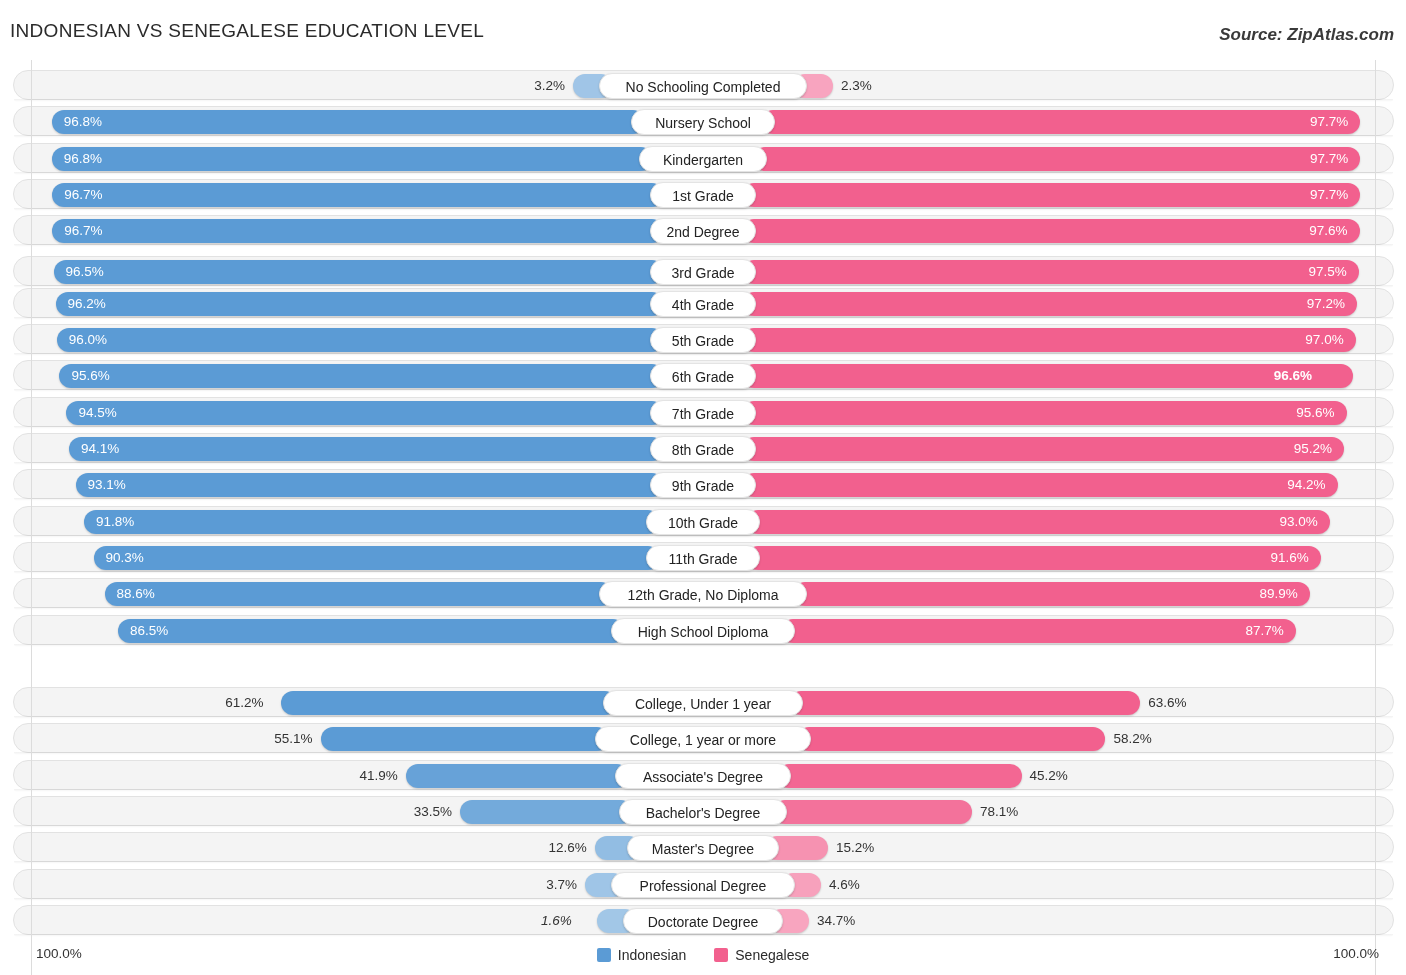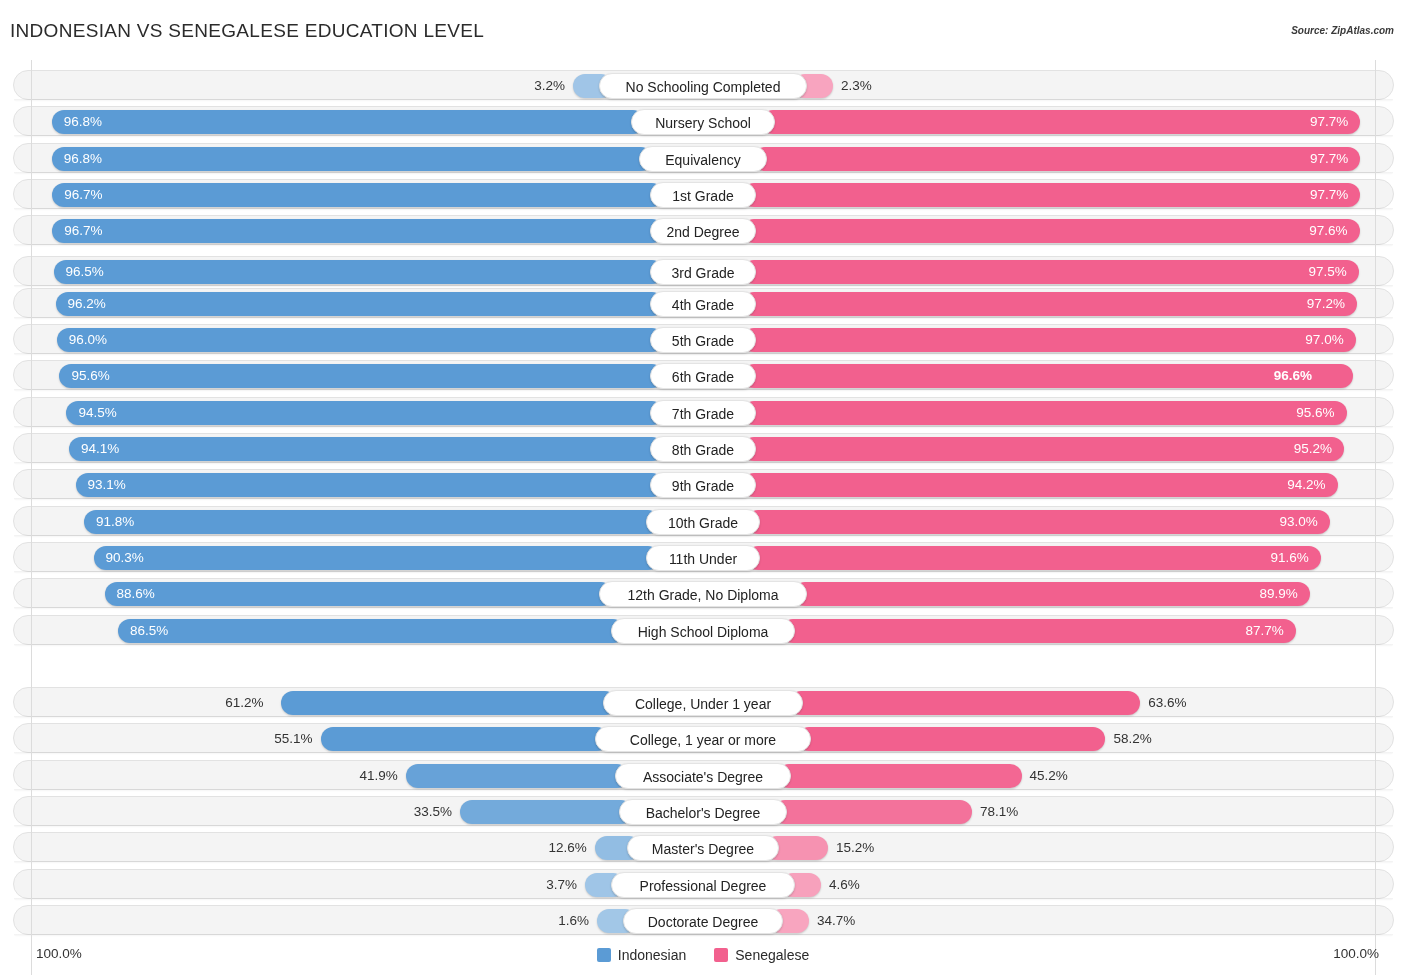--- a/index.html
+++ b/index.html
@@ -13,21 +13,21 @@
   #page{position:relative;width:1406px;height:975px;}
 
   
   .title{
     position:absolute;left:10px;top:20px;
     font-size:19px;letter-spacing:.3px;color:#2b2b2b;
     white-space:nowrap;
   }
   .source{
     position:absolute;right:12px;top:25px;
-    font-size:10px;font-style:italic;font-weight:bold;color:#3a3a3a;
+    font-size:17px;font-style:italic;font-weight:bold;color:#3a3a3a;
     white-space:nowrap;
   }
 
   
   .plot{
     position:absolute;left:0;top:66px;width:1406px;height:870px;
   }
   .gridline{
     position:absolute;top:0;bottom:8px;width:1px;background:#dcdcdc;
   }
@@ -115,21 +115,21 @@
         <div class="bar right" style="left: 747px; width: 599.165px; background: rgb(242, 96, 142);"></div>
         <div class="val inside" style="left: 1286.16px; width: 48px; text-align: right;">97.7%</div>
         <div class="catlabel" style="left: 617px; width: 144px;">Nursery School</div>
       </div>
       <div class="row" style="top: 76.6px;">
         <div class="shadowline"></div>
         <div class="bar left" style="left: 37.64px; width: 601.36px; background: rgb(91, 155, 213);"></div>
         <div class="val inside" style="left: 49.64px;">96.8%</div>
         <div class="bar right" style="left: 739px; width: 607.165px; background: rgb(242, 96, 142);"></div>
         <div class="val inside" style="left: 1286.16px; width: 48px; text-align: right;">97.7%</div>
-        <div class="catlabel" style="left: 625px; width: 128px;">Equivalency</div>
+        <div class="catlabel" style="left: 625px; width: 128px;">Kindergarten</div>
       </div>
       <div class="row" style="top: 112.9px;">
         <div class="shadowline"></div>
         <div class="bar left" style="left: 38.285px; width: 611.715px; background: rgb(91, 155, 213);"></div>
         <div class="val inside" style="left: 50.285px;">96.7%</div>
         <div class="bar right" style="left: 728px; width: 618.165px; background: rgb(242, 96, 142);"></div>
         <div class="val inside" style="left: 1286.16px; width: 48px; text-align: right;">97.7%</div>
         <div class="catlabel" style="left: 636px; width: 106px;">1st Grade</div>
       </div>
       <div class="row" style="top: 149.2px;">
@@ -203,21 +203,21 @@
         <div class="bar right" style="left: 732px; width: 583.85px; background: rgb(242, 96, 142);"></div>
         <div class="val inside" style="left: 1255.85px; width: 48px; text-align: right;">93.0%</div>
         <div class="catlabel" style="left: 632px; width: 114px;">10th Grade</div>
       </div>
       <div class="row" style="top: 475.9px;">
         <div class="shadowline"></div>
         <div class="bar left" style="left: 79.565px; width: 566.435px; background: rgb(91, 155, 213);"></div>
         <div class="val inside" style="left: 91.565px;">90.3%</div>
         <div class="bar right" style="left: 732px; width: 574.82px; background: rgb(242, 96, 142);"></div>
         <div class="val inside" style="left: 1246.82px; width: 48px; text-align: right;">91.6%</div>
-        <div class="catlabel" style="left: 632px; width: 114px;">11th Under</div>
+        <div class="catlabel" style="left: 632px; width: 114px;">11th Grade</div>
       </div>
       <div class="row" style="top: 512.2px;">
         <div class="shadowline"></div>
         <div class="bar left" style="left: 90.53px; width: 508.47px; background: rgb(91, 155, 213);"></div>
         <div class="val inside" style="left: 102.53px;">88.6%</div>
         <div class="bar right" style="left: 779px; width: 516.855px; background: rgb(242, 96, 142);"></div>
         <div class="val inside" style="left: 1235.86px; width: 48px; text-align: right;">89.9%</div>
         <div class="catlabel" style="left: 585px; width: 208px;">12th Grade, No Diploma</div>
       </div>
       <div class="row" style="top: 548.5px;">
@@ -272,21 +272,21 @@
         <div class="shadowline"></div>
         <div class="bar left" style="left: 571px; width: 40px; background: rgb(159, 197, 231);"></div>
         <div class="val outside" style="left: 515px; width: 48px; text-align: right;">3.7%</div>
         <div class="bar right" style="left: 767px; width: 40px; background: rgb(247, 161, 188);"></div>
         <div class="val outside" style="left: 815px;">4.6%</div>
         <div class="catlabel" style="left: 597px; width: 184px;">Professional Degree</div>
       </div>
       <div class="row" style="top: 838.9px;">
         <div class="shadowline"></div>
         <div class="bar left" style="left: 583px; width: 40px; background: rgb(162, 199, 231);"></div>
-        <div class="val outside" style="left: 527px; width: 48px; text-align: right;">1.6%</div>
+        <div class="val outside" style="left: 527px; width: 48px; text-align: left; font-style: italic;">1.6%</div>
         <div class="bar right" style="left: 755px; width: 40px; background: rgb(248, 165, 191);"></div>
         <div class="val outside" style="left: 803px;">34.7%</div>
         <div class="catlabel" style="left: 609px; width: 160px;">Doctorate Degree</div>
       </div>
       <div class="gridline" style="left: 31px; height: 915.2px; top: -6px;"></div>
       <div class="gridline" style="left: 1375px; height: 915.2px; top: -6px;"></div>
     </div>
 
   <div class="axis-left">100.0%</div>
   <div class="axis-right">100.0%</div>

